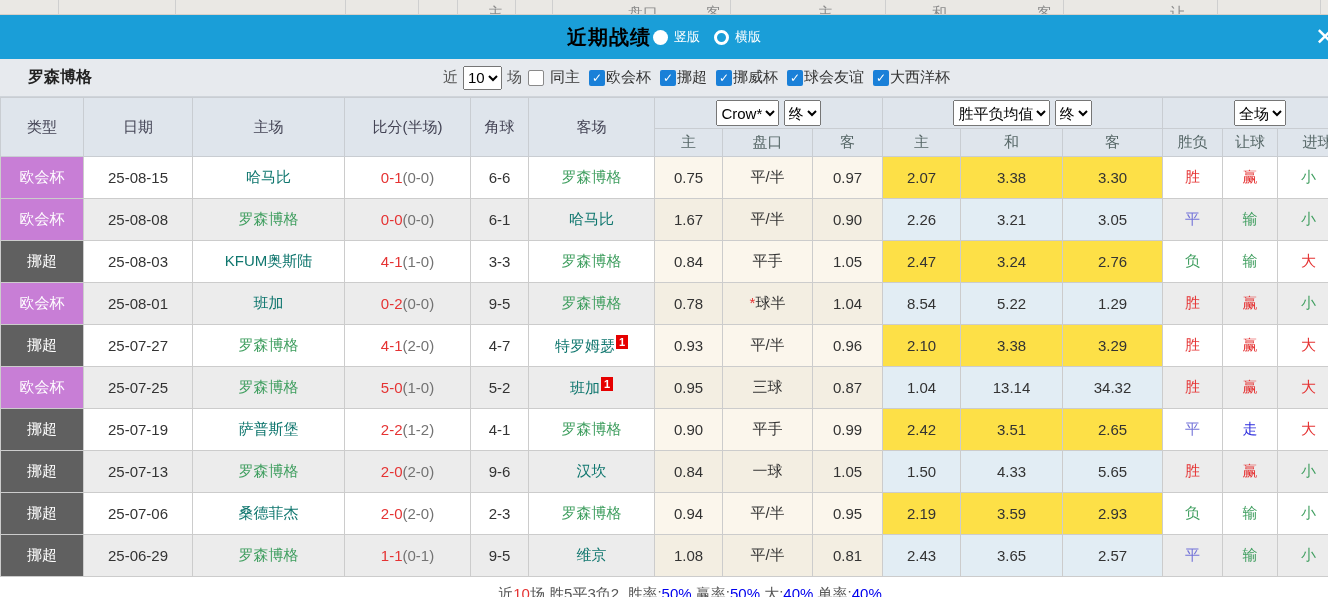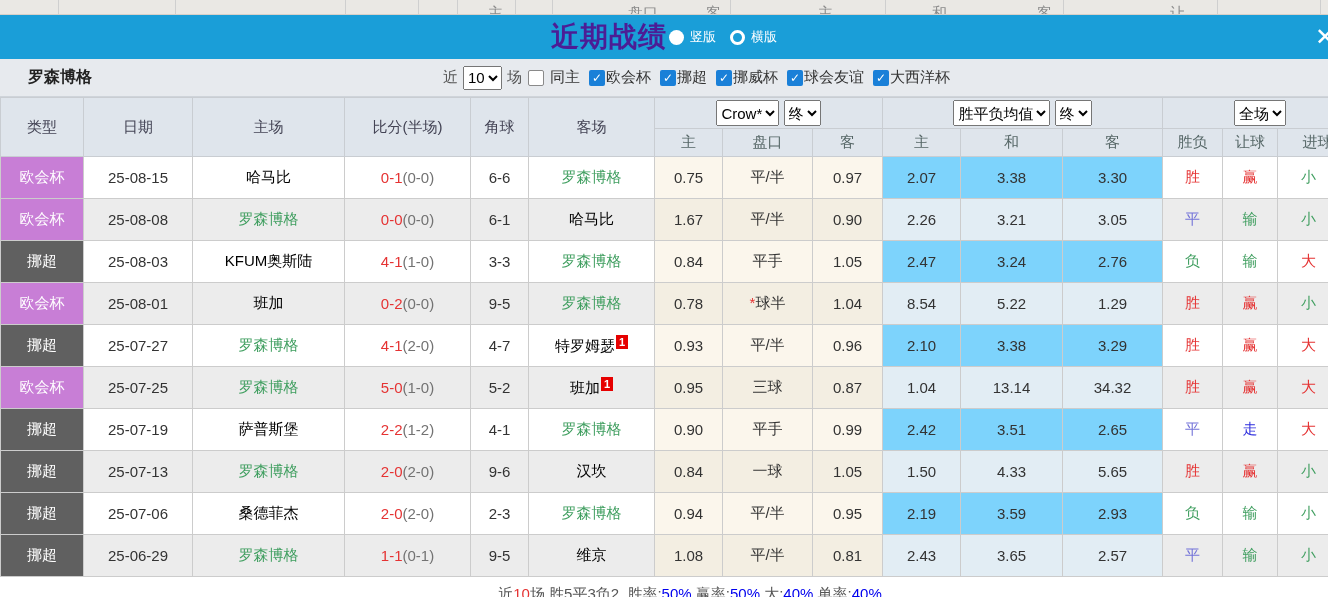--- a/index.html
+++ b/index.html
@@ -6,21 +6,21 @@
   body{font-family:"Liberation Sans","DejaVu Sans",sans-serif;}
   .stage{position:relative;width:1328px;height:597px;overflow:hidden;background:#fff;}
 
   
   .top-strip{position:relative;height:14px;background:#eae8e4;border-bottom:1px solid #d8d0c8;overflow:hidden;}
   .top-strip .frag{position:absolute;top:4px;font-size:15px;color:#8a8a8a;}
   .top-strip .vline{position:absolute;top:0;width:1px;height:14px;background:#cfcfcf;}
 
   
   .titlebar{position:relative;height:44px;background:#1a9ed8;display:flex;align-items:center;justify-content:center;}
-  .titlebar .title{color:#4c1d95;font-size:28px;font-weight:bold;letter-spacing:1px;}
+  .titlebar .title{color:#000000;font-size:20px;font-weight:bold;letter-spacing:1px;}
   .radio-dot{display:inline-block;width:15px;height:15px;border-radius:50%;background:#fff;margin:0 6px 0 2px;vertical-align:-2px;}
   .radio-ring{display:inline-block;width:15px;height:15px;border-radius:50%;border:3px solid #fff;box-sizing:border-box;margin:0 6px 0 14px;vertical-align:-2px;}
   .radio-label{color:#fff;font-size:13px;}
   .close-x{position:absolute;right:-7px;top:50%;transform:translateY(-50%);color:#fff;font-size:24px;font-weight:bold;cursor:pointer;line-height:1;}
 
   
   .filterbar{position:relative;height:37px;background:#e7eaee;border-bottom:1px solid #cfd4da;}
   .filterbar .team{position:absolute;left:28px;top:8px;font-size:16px;font-weight:bold;color:#222;}
   .filterbar .controls{position:absolute;left:443px;top:0;height:37px;display:flex;align-items:center;font-size:15px;color:#555;}
   .filterbar select{font-size:15px;height:24px;margin:0 5px;}
@@ -36,27 +36,27 @@
   table{border-collapse:collapse;table-layout:fixed;width:1357px;}
   th,td{border:1px solid #c9cdd2;padding:0;text-align:center;overflow:hidden;white-space:nowrap;}
   thead th{background:#dfe5ec;font-weight:normal;color:#445;font-size:15px;}
   thead tr.h1 th{height:30px;}
   thead tr.h2 th{height:27px;color:#566;}
   thead select{font-size:15px;height:26px;}
   tbody td{height:41px;font-size:15px;color:#333;background:#fff;border-color:#ccc;}
   tbody tr:nth-child(even) td{background:#ececec;}
   tbody td.ah{background:#fbf6ec;}
   tbody tr:nth-child(even) td.ah{background:#f3eee2;}
-  tbody td.ox{background:#7dd3fc;}
+  tbody td.ox{background:#fde047;}
   tbody tr:nth-child(even) td.ox{background:#e2edf4;}
   tbody td.type{color:#fff;font-size:15px;}
   tbody td.type.euro,tbody tr:nth-child(even) td.type.euro{background:#c87ed6;}
   tbody td.type.nor,tbody tr:nth-child(even) td.type.nor{background:#606060;}
   .team-green{color:#3f9e5f;}
-  .team-dark{color:#000000;}
+  .team-dark{color:#0f766e;}
   .score-red{color:#e53333;}
   .half{color:#737373;}
   .badge{display:inline-block;background:#e60000;color:#fff;font-size:11px;font-weight:bold;line-height:14px;height:14px;padding:0 3px;vertical-align:5px;margin-left:1px;}
   .star{color:#e53333;}
 
   
   .summary{height:35px;display:flex;align-items:center;justify-content:center;font-size:15px;transform:translateX(0);}
   .summary .inner{transform:translateX(26px);}
   .summary span{white-space:pre;}
 </style>

